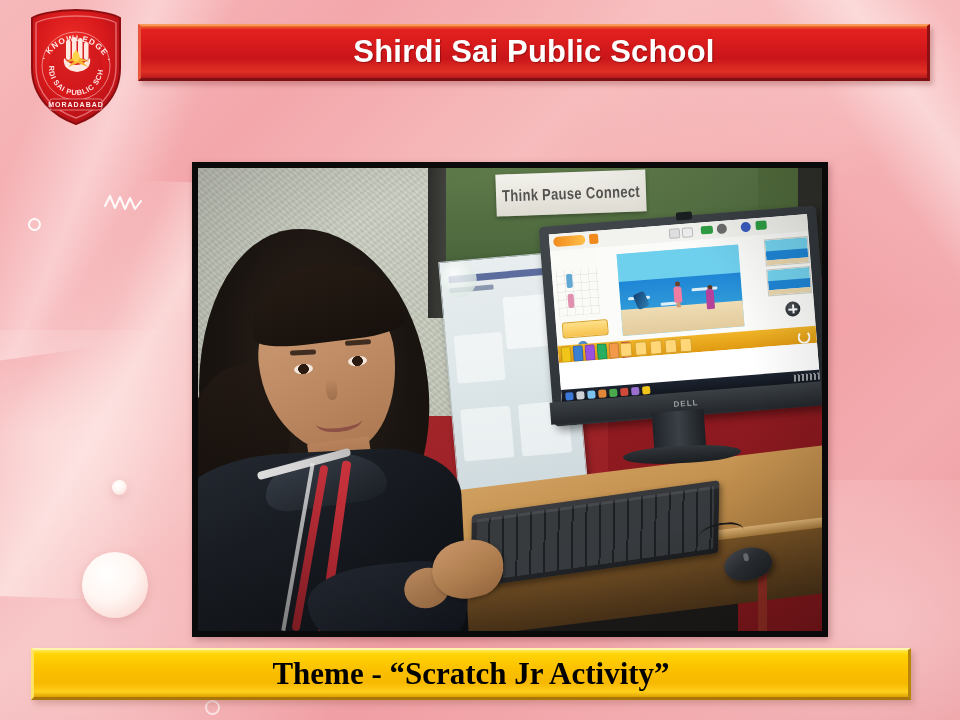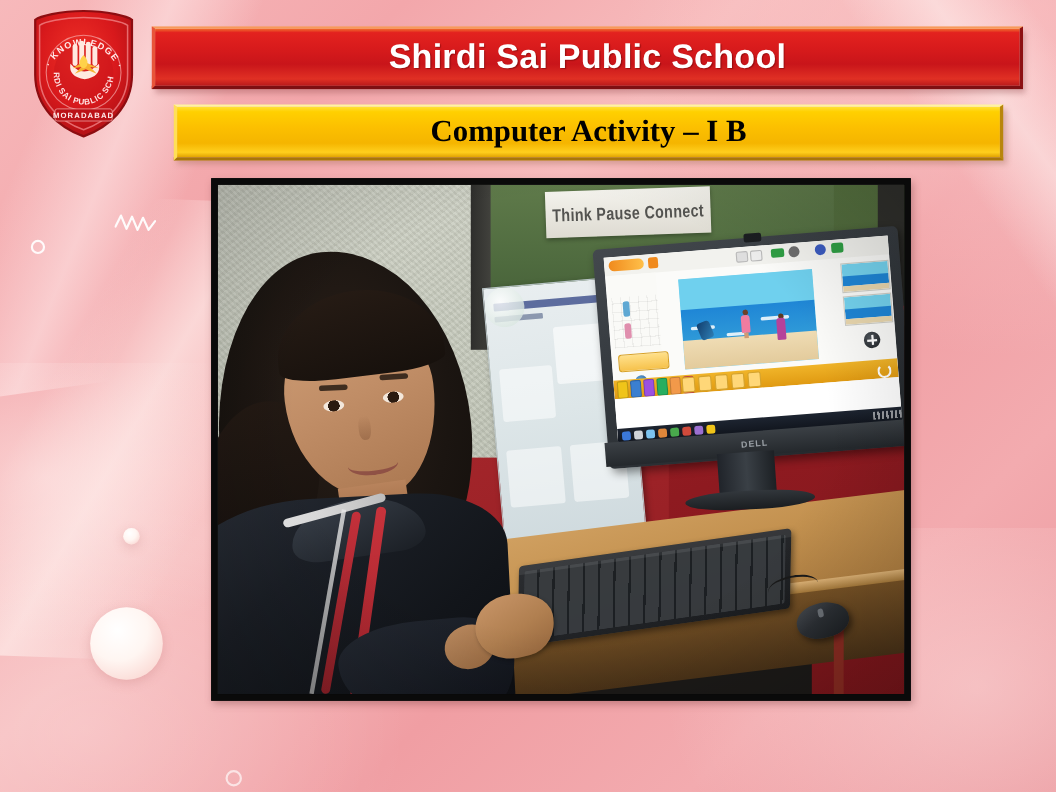--- a/index.html
+++ b/index.html
@@ -377,23 +377,20 @@
       </g>
       <rect x="26" y="93" width="52" height="11" rx="2" fill="#bb1217" stroke="#f0a3a3" stroke-width=".7"></rect>
       <text x="52" y="101.4" text-anchor="middle" font-family="Liberation Sans, sans-serif" font-size="7" font-weight="bold" fill="#ffecec" letter-spacing="1">MORADABAD</text>
     </svg>
   </div>
 
   <div class="banner banner-red">
     <div class="inner">Shirdi Sai Public School</div>
   </div>
 
-  <div class="banner banner-gold">
-    <div class="inner">Computer Activity – I B</div>
-  </div>
 
   <div class="photo-frame">
     <div class="photo">
       <div class="wall"></div>
       <div class="board-frame"></div>
       <div class="wall-green"></div>
       <div class="wall-green2"></div>
       <div class="dark-right"></div>
       <div class="redwall"></div>
       <div class="redwall2"></div>
@@ -539,14 +536,17 @@
       <div class="jacket-stripe"></div>
       <div class="lanyard"></div>
       <div class="arm"></div>
       <div class="hand2"></div>
       <div class="hand"></div>
 
       <div class="photo-vignette"></div>
     </div>
   </div>
 
+  <div class="banner banner-bottom">
+    <div class="inner">Theme - “Scratch Jr Activity”</div>
+  </div>
 
 </div>
 
 </body></html>

